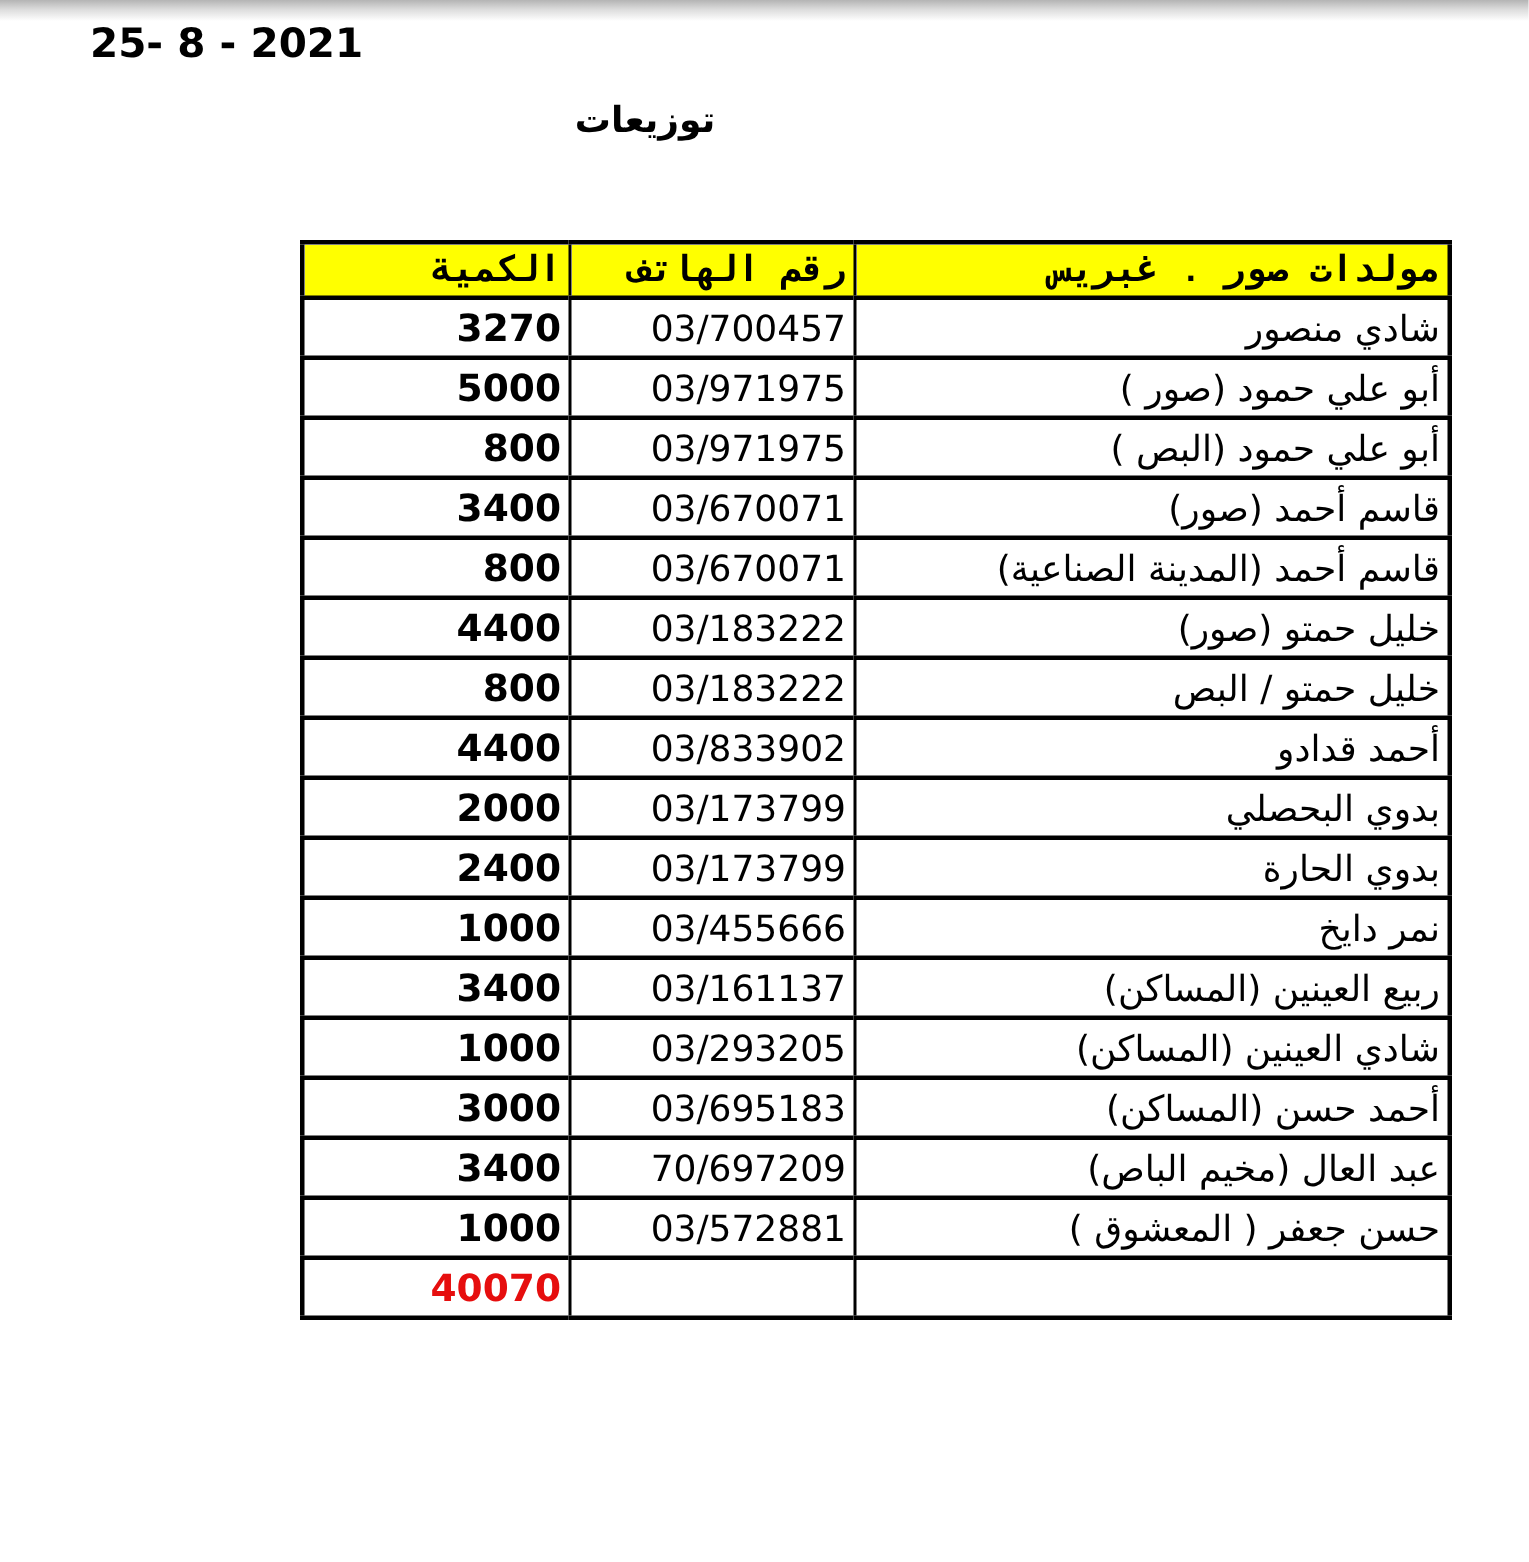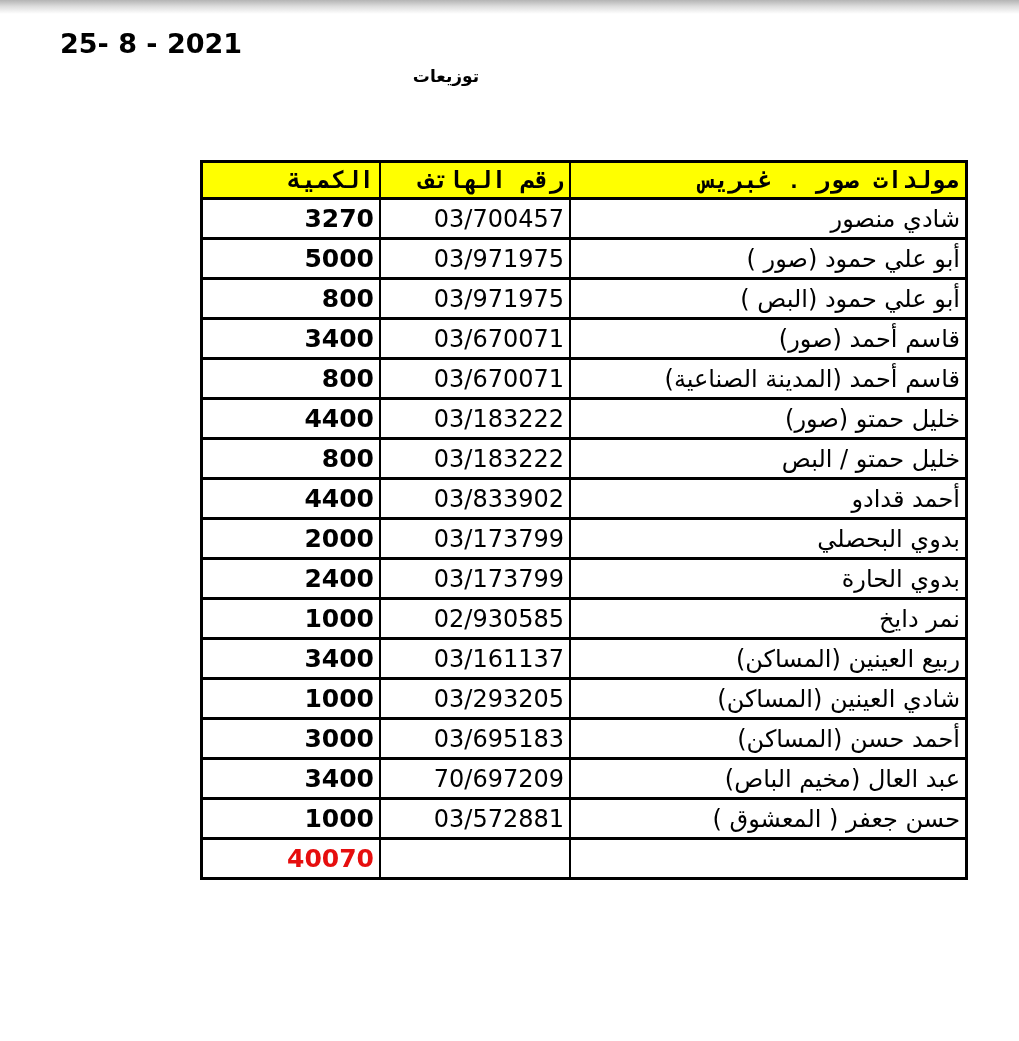--- a/index.html
+++ b/index.html
@@ -18,32 +18,32 @@
   .top-shade {
     position: absolute;
     top: 0; left: 0;
     width: 1019px;
     height: 14px;
     background: linear-gradient(to bottom, #b4b4b4 0%, #dcdcdc 45%, #ffffff 100%);
   }
   .doc-date {
     position: absolute;
     left: 60px;
-    top: 28px;
+    top: 14px;
     font-size: 27px;
     font-weight: bold;
     white-space: nowrap;
   }
   .doc-title {
     position: absolute;
-    left: 216px;
+    left: 200px;
     top: 66px;
     width: 460px;
     text-align: center;
-    font-size: 17px;
+    font-size: 24px;
     font-weight: bold;
     direction: rtl;
   }
   table.dist-table {
     position: absolute;
     left: 200px;
     top: 160px;
     direction: rtl;
     border-collapse: collapse;
     table-layout: fixed;
@@ -138,21 +138,21 @@
         <td class="col-phone">03/173799</td>
         <td class="col-qty">2000</td>
       </tr>
       <tr>
         <td class="col-name">بدوي الحارة</td>
         <td class="col-phone">03/173799</td>
         <td class="col-qty">2400</td>
       </tr>
       <tr>
         <td class="col-name">نمر دايخ</td>
-        <td class="col-phone">02/930585</td>
+        <td class="col-phone">03/455666</td>
         <td class="col-qty">1000</td>
       </tr>
       <tr>
         <td class="col-name">ربيع العينين (المساكن)</td>
         <td class="col-phone">03/161137</td>
         <td class="col-qty">3400</td>
       </tr>
       <tr>
         <td class="col-name">شادي العينين (المساكن)</td>
         <td class="col-phone">03/293205</td>

